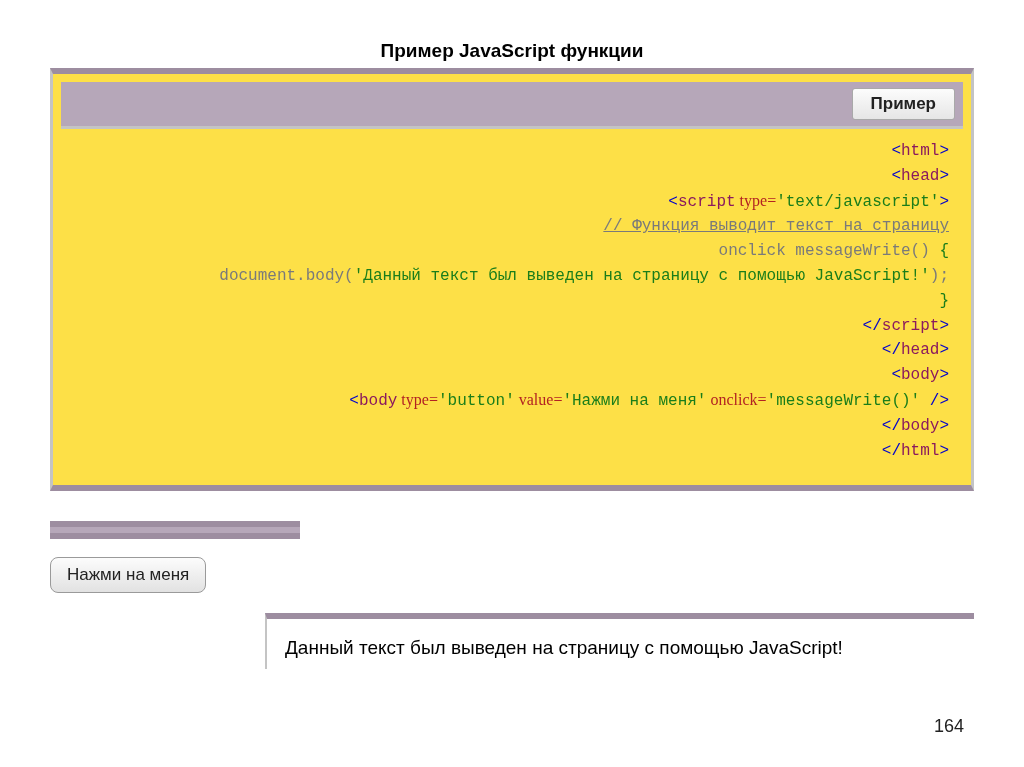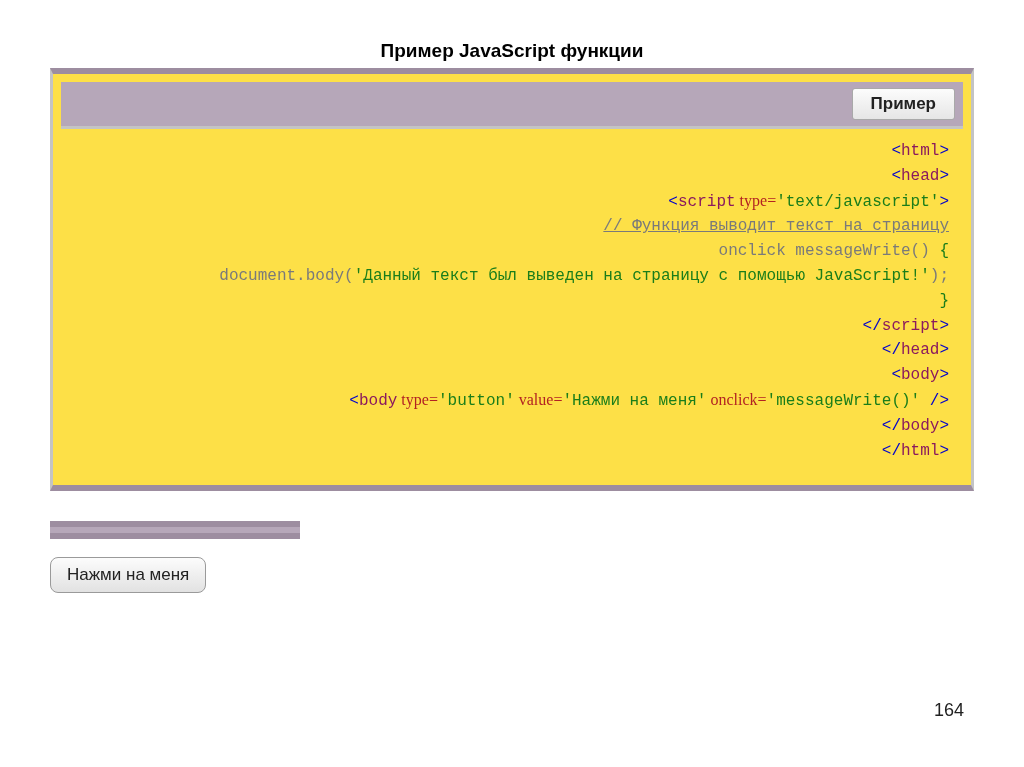--- a/index.html
+++ b/index.html
@@ -102,21 +102,21 @@
     border-left: 2px solid #c4c4c4;
     border-right: none;
     border-bottom: none;
     padding: 18px 10px 10px 18px;
     font-size: 19px;
   }
 
   .pagenum {
     position: absolute;
     right: 60px;
-    bottom: 46px;
+    bottom: 30px;
     font-size: 18px;
     color: #222;
   }
 </style>
 </head>
 <body>
 
 <div class="page">
   <div class="title">Пример JavaScript функции</div>
 
@@ -136,15 +136,18 @@
 <span class="tag-ang">&lt;</span><span class="tag-name">body</span><span class="tag-ang">&gt;</span>
 <span class="tag-ang">&lt;</span><span class="tag-name">body</span><span class="attr"> type=</span><span class="str">'button'</span><span class="attr"> value=</span><span class="str">'Нажми на меня'</span><span class="attr"> onclick=</span><span class="str">'messageWrite()'</span><span class="tag-ang"> /&gt;</span>
 <span class="tag-ang">&lt;</span><span class="tag-ang">/</span><span class="tag-name">body</span><span class="tag-ang">&gt;</span>
 <span class="tag-ang">&lt;</span><span class="tag-ang">/</span><span class="tag-name">html</span><span class="tag-ang">&gt;</span></div>
   </div>
 
   <div class="output-strip"></div>
 
   <span class="run-button">Нажми на меня</span>
 
+  <div class="result-box">
+    <span>Данный текст был выведен на страницу с помощью JavaScript!</span>
+  </div>
 </div>
 
 <div class="pagenum">164</div>
 
 </body></html>

